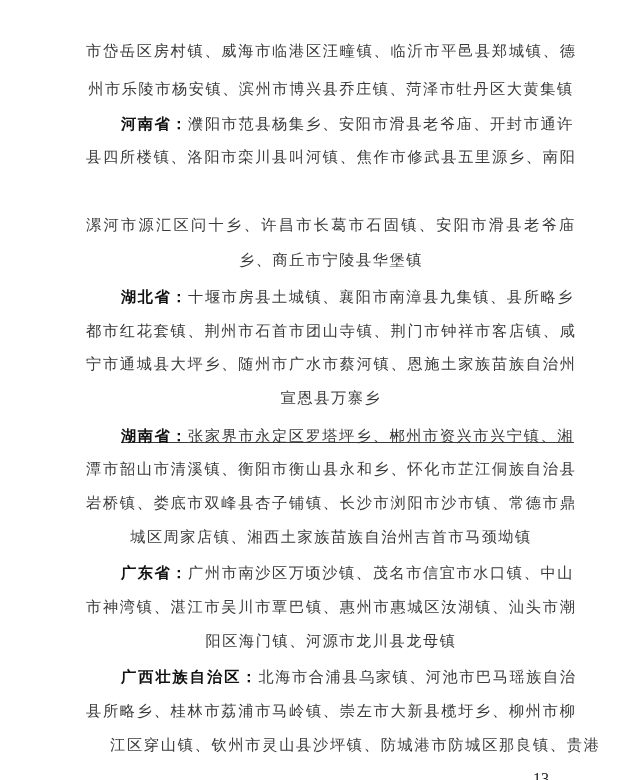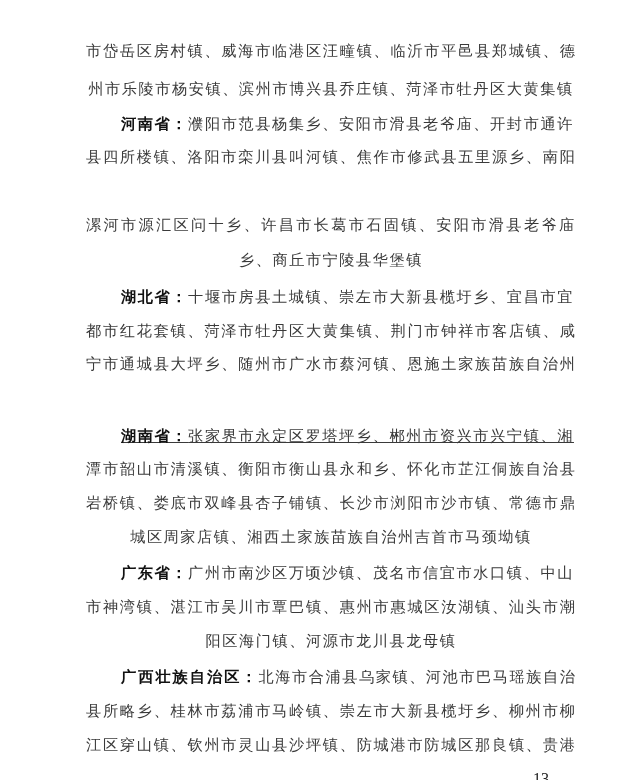--- a/index.html
+++ b/index.html
@@ -51,27 +51,30 @@
     <span class="t" style="letter-spacing: 1.72857px;">县四所楼镇、洛阳市栾川县叫河镇、焦作市修武县五里源乡、南阳</span>
   </div>
   <div class="line" style="top:214px">
     <span class="t" style="letter-spacing: 2.32778px; font-family: Liberation Serif, serif;">漯河市源汇区问十乡、许昌市长葛市石固镇、安阳市滑县老爷庙</span>
   </div>
   <div class="line last" style="top:249px">
     <span class="t">乡、商丘市宁陵县华堡镇</span>
   </div>
 
   <div class="line first" style="top:286px">
-    <span class="t" style="letter-spacing: 1.58846px;"><span class="label" style="letter-spacing: 1.58846px;">湖北省：</span><span style="letter-spacing: 1.58846px;">十堰市房县土城镇、崇左市大新县榄圩乡、宜昌市宜</span></span>
+    <span class="t" style="letter-spacing: 1.58846px;"><span class="label" style="letter-spacing: 1.58846px;">湖北省：</span><span style="letter-spacing: 1.58846px;">十堰市房县土城镇、襄阳市南漳县九集镇、县所略乡</span></span>
   </div>
   <div class="line" style="top:320px">
-    <span class="t" style="letter-spacing: 1.72857px;">都市红花套镇、菏泽市牡丹区大黄集镇、荆门市钟祥市客店镇、咸</span>
+    <span class="t" style="letter-spacing: 1.72857px;">都市红花套镇、荆州市石首市团山寺镇、荆门市钟祥市客店镇、咸</span>
   </div>
   <div class="line" style="top:353px">
     <span class="t" style="letter-spacing: 1.72857px;">宁市通城县大坪乡、随州市广水市蔡河镇、恩施土家族苗族自治州</span>
+  </div>
+  <div class="line last" style="top:387px">
+    <span class="t">宣恩县万寨乡</span>
   </div>
 
   <div class="line first" style="top:425px">
     <span class="t" style="letter-spacing: 1.58846px; text-decoration: underline;"><span class="label" style="letter-spacing: 1.58846px;">湖南省：</span><span style="letter-spacing: 1.58846px;">张家界市永定区罗塔坪乡、郴州市资兴市兴宁镇、湘</span></span>
   </div>
   <div class="line" style="top:458px">
     <span class="t" style="letter-spacing: 1.72857px;">潭市韶山市清溪镇、衡阳市衡山县永和乡、怀化市芷江侗族自治县</span>
   </div>
   <div class="line" style="top:492px">
     <span class="t" style="letter-spacing: 1.72857px;">岩桥镇、娄底市双峰县杏子铺镇、长沙市浏阳市沙市镇、常德市鼎</span>
@@ -90,17 +93,17 @@
     <span class="t">阳区海门镇、河源市龙川县龙母镇</span>
   </div>
 
   <div class="line first" style="top:666px">
     <span class="t"><span class="label">广西壮族自治区：</span><span>北海市合浦县乌家镇、河池市巴马瑶族自治</span></span>
   </div>
   <div class="line" style="top:700px">
     <span class="t" style="letter-spacing: 1.72857px;">县所略乡、桂林市荔浦市马岭镇、崇左市大新县榄圩乡、柳州市柳</span>
   </div>
   <div class="line" style="top:734px">
-    <span class="t" style="letter-spacing: 1.72857px;">江区穿山镇、钦州市灵山县沙坪镇、防城港市防城区那良镇、贵港</span>
+    <span class="t" style="letter-spacing: 1.72857px; margin-left: 24px;">江区穿山镇、钦州市灵山县沙坪镇、防城港市防城区那良镇、贵港</span>
   </div>
 
   <div class="pagenum">13</div>
 </div>
 
 </body></html>

